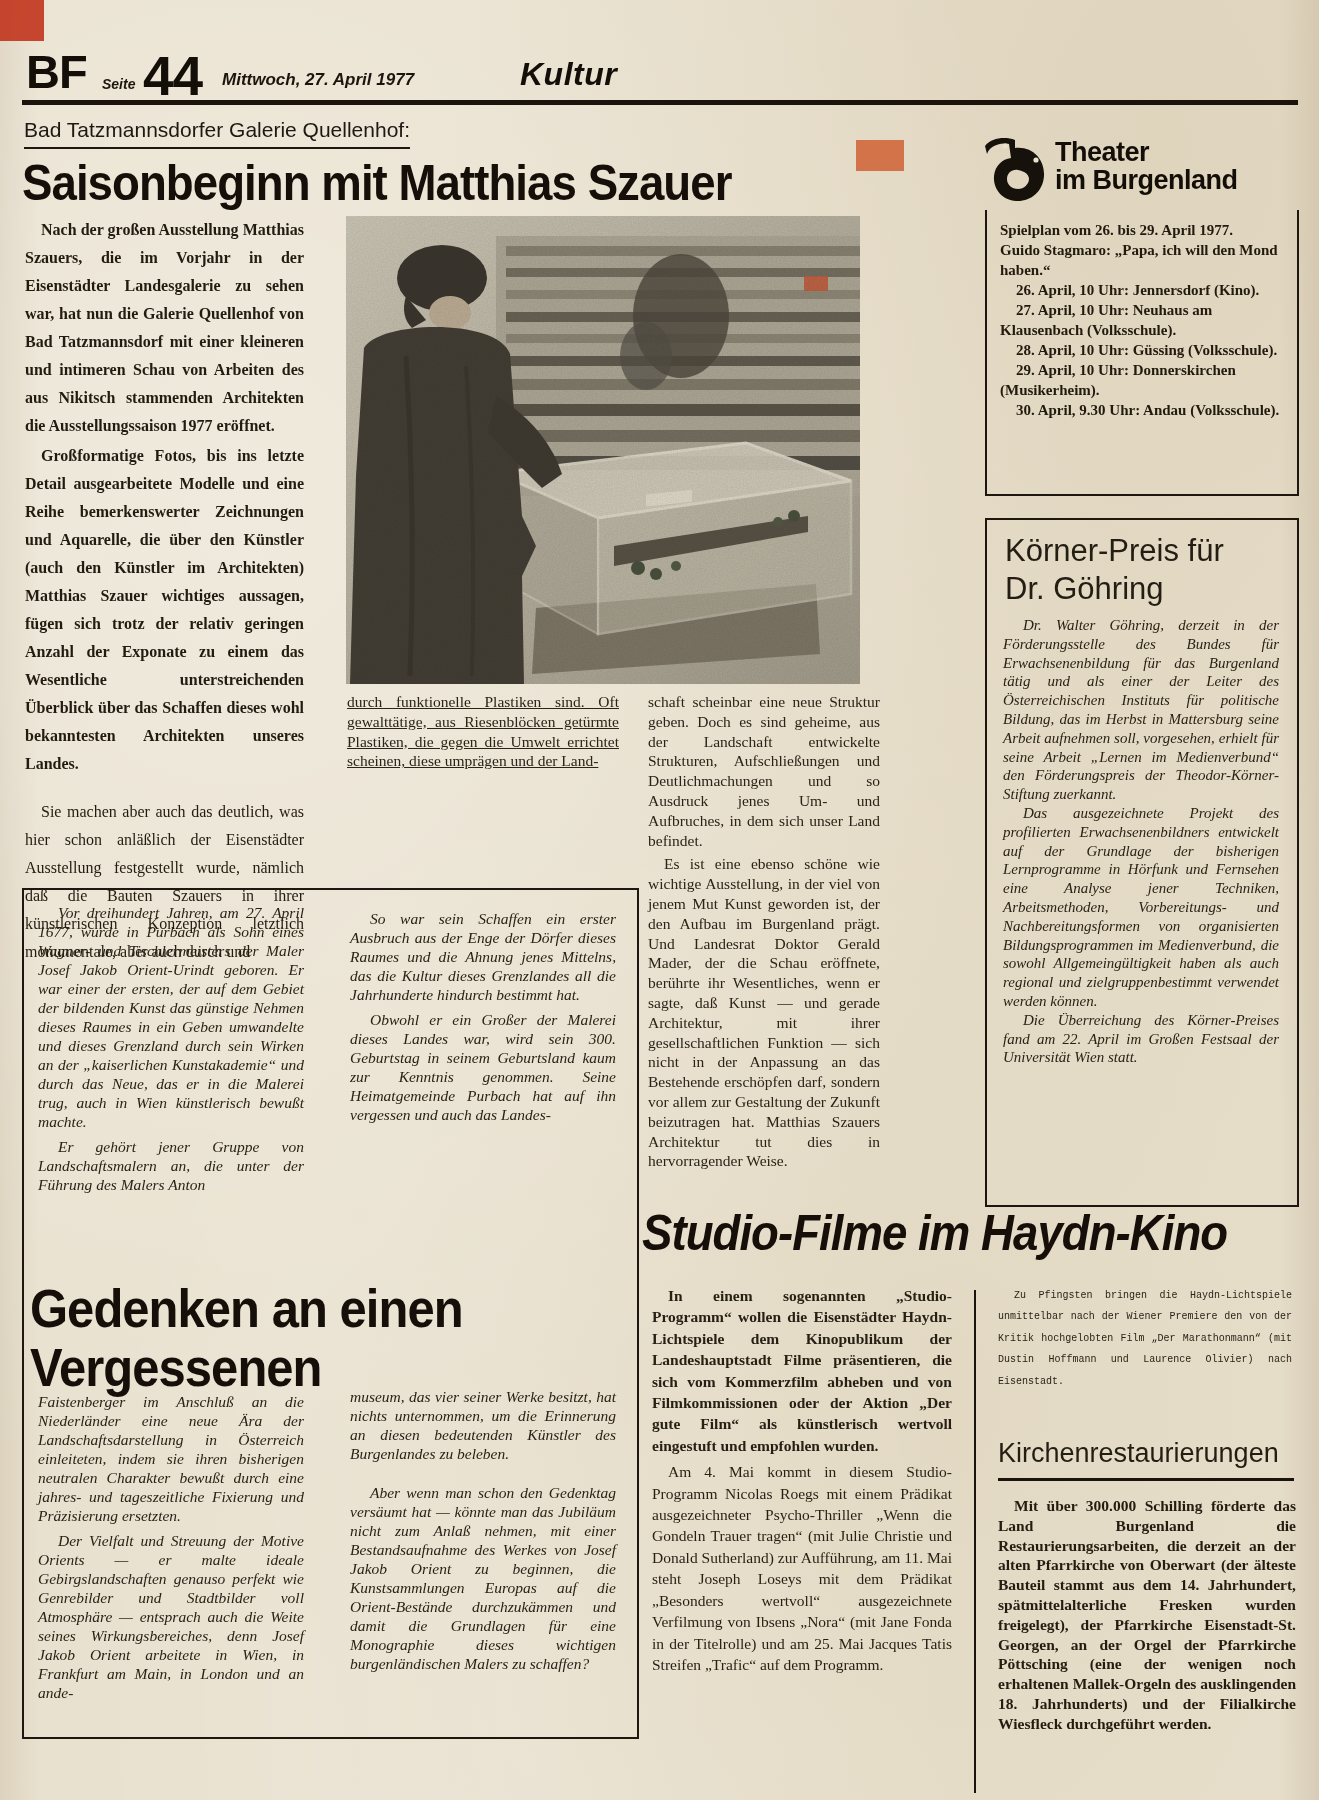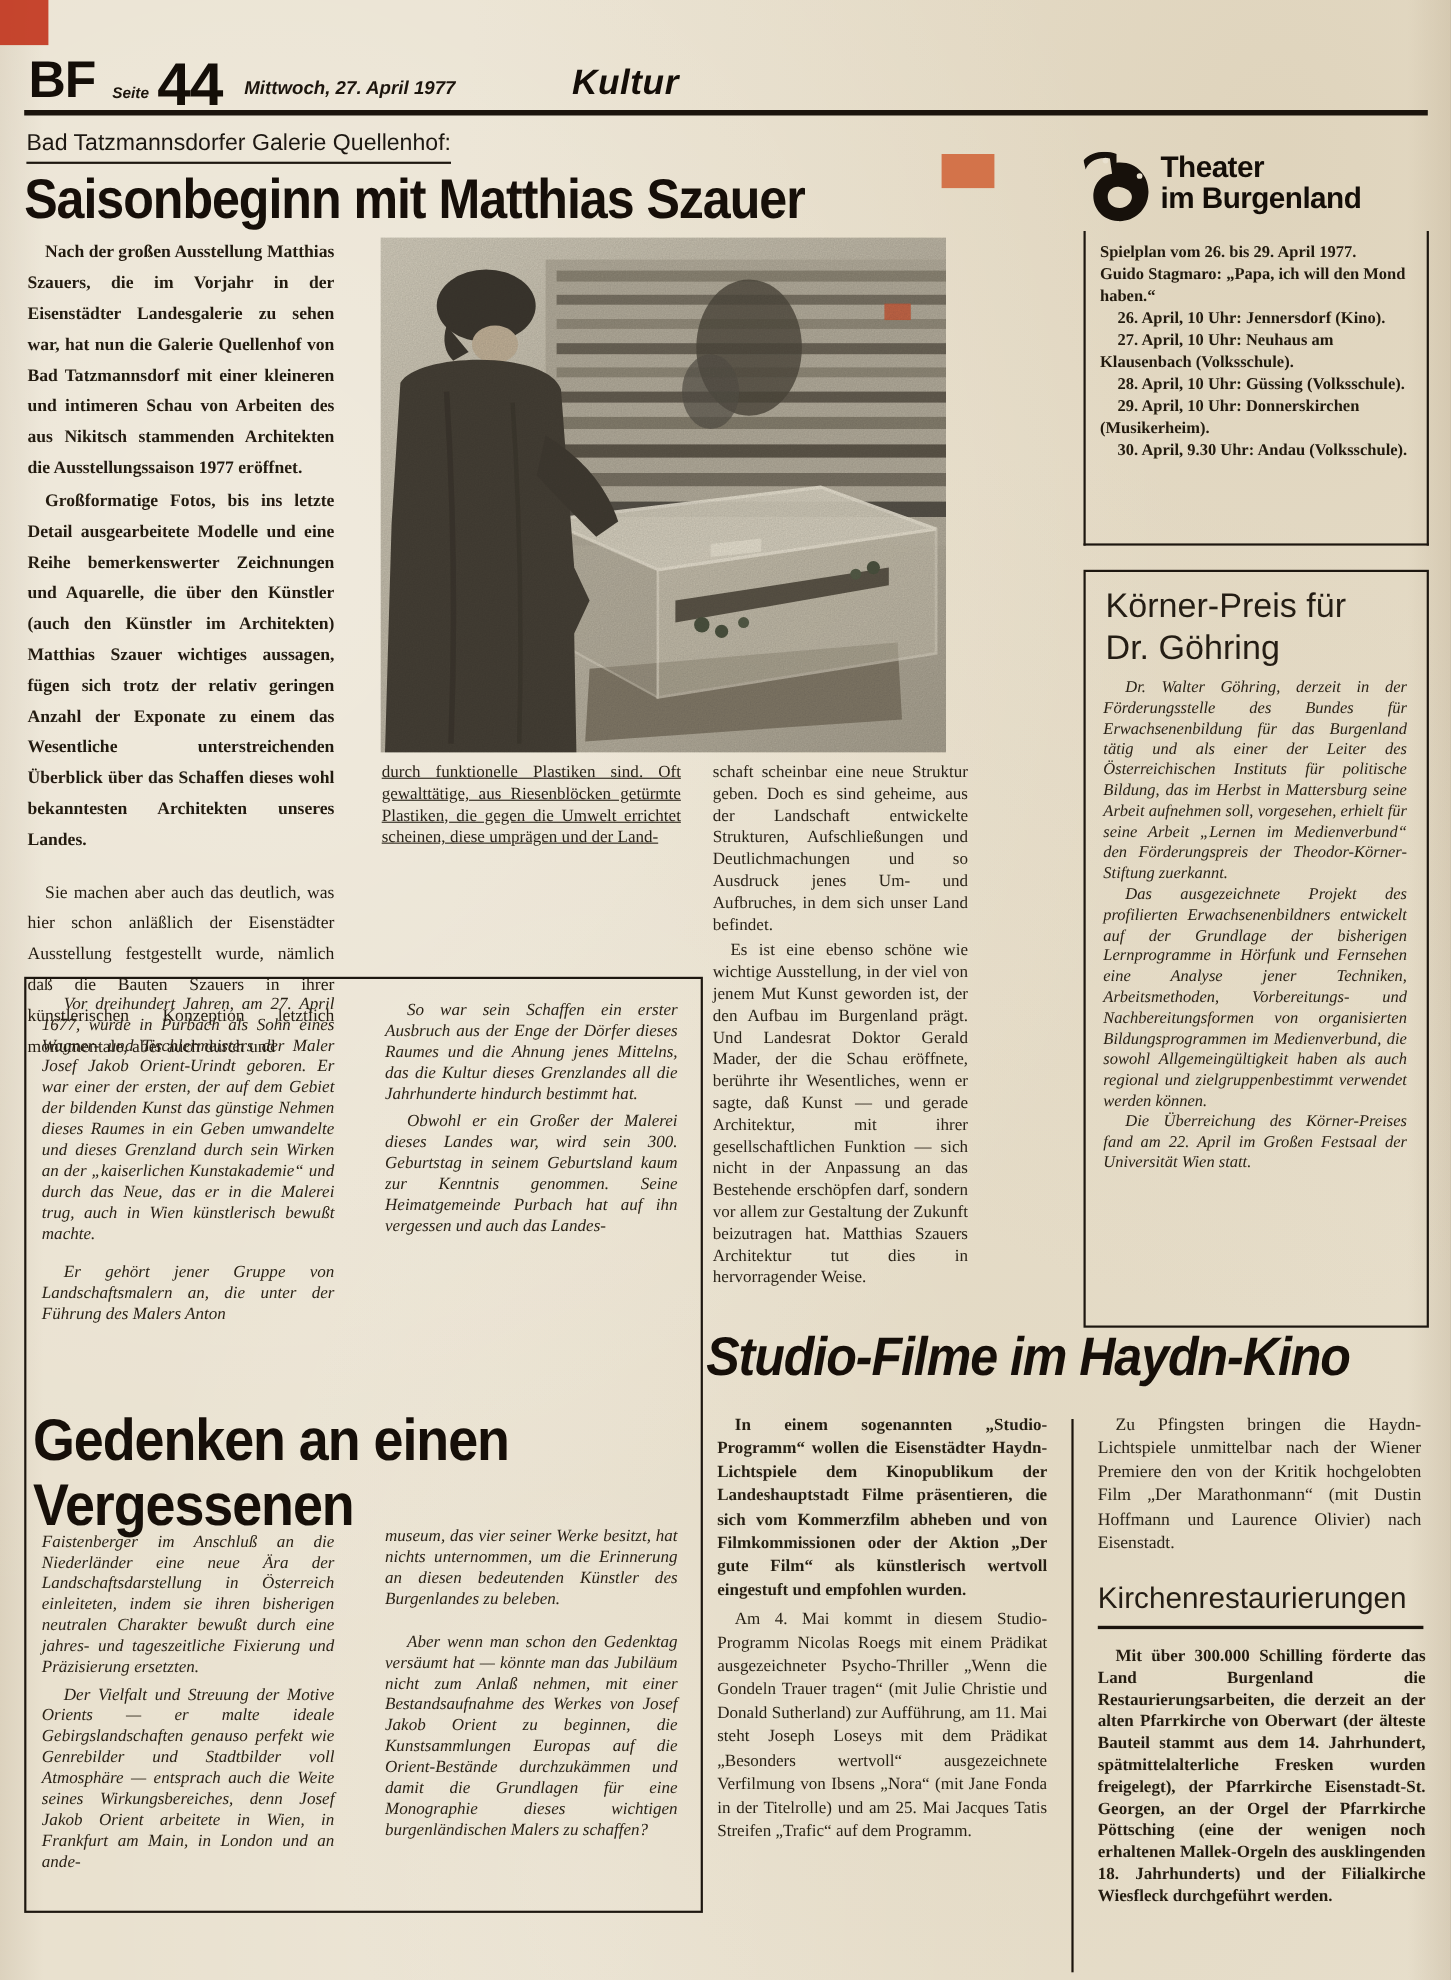--- a/index.html
+++ b/index.html
@@ -166,21 +166,21 @@
       <p>Dr. Walter Göhring, derzeit in der Förderungsstelle des Bundes für Erwachsenenbildung für das Burgenland tätig und als einer der Leiter des Österreichischen Instituts für politische Bildung, das im Herbst in Mattersburg seine Arbeit aufnehmen soll, vorgesehen, erhielt für seine Arbeit „Lernen im Medienverbund“ den Förderungspreis der Theodor-Körner-Stiftung zuerkannt.</p>
       <p>Das ausgezeichnete Projekt des profilierten Erwachsenenbildners entwickelt auf der Grundlage der bisherigen Lernprogramme in Hörfunk und Fernsehen eine Analyse jener Techniken, Arbeitsmethoden, Vorbereitungs- und Nachbereitungsformen von organisierten Bildungsprogrammen im Medienverbund, die sowohl Allgemeingültigkeit haben als auch regional und zielgruppenbestimmt verwendet werden können.</p>
       <p>Die Überreichung des Körner-Preises fand am 22. April im Großen Festsaal der Universität Wien statt.</p>
     </div>
   </div>
 
   <div>
     <div class="abs boxed" style="left:22px;top:888px;width:613px;height:847px;"></div>
     <div class="abs serif just orient-i" style="left:38px;top:903px;width:266px;">
       <p style="text-indent:20px;">Vor dreihundert Jahren, am 27. April 1677, wurde in Purbach als Sohn eines Wagner- und Tischlermeisters der Maler Josef Jakob Orient-Urindt geboren. Er war einer der ersten, der auf dem Gebiet der bildenden Kunst das günstige Nehmen dieses Raumes in ein Geben umwandelte und dieses Grenzland durch sein Wirken an der „kaiserlichen Kunstakademie“ und durch das Neue, das er in die Malerei trug, auch in Wien künstlerisch bewußt machte.</p>
-      <p style="text-indent:20px;margin-top:16px;">Er gehört jener Gruppe von Landschaftsmalern an, die unter der Führung des Malers Anton</p>
+      <p style="text-indent:20px;margin-top:6px;">Er gehört jener Gruppe von Landschaftsmalern an, die unter der Führung des Malers Anton</p>
     </div>
     <div class="abs serif just orient-i" style="left:350px;top:903px;width:266px;">
       <p style="text-indent:20px;margin-top:6px;">So war sein Schaffen ein erster Ausbruch aus der Enge der Dörfer dieses Raumes und die Ahnung jenes Mittelns, das die Kultur dieses Grenzlandes all die Jahrhunderte hindurch bestimmt hat.</p>
       <p style="text-indent:20px;margin-top:6px;">Obwohl er ein Großer der Malerei dieses Landes war, wird sein 300. Geburtstag in seinem Geburtsland kaum zur Kenntnis genommen. Seine Heimatgemeinde Purbach hat auf ihn vergessen und auch das Landes-</p>
     </div>
     <div class="abs headline" style="left:30px;top:1280px;width:545px;font-size:51px;line-height:56px;transform:scale(.96,1.05);">Gedenken an einen Vergessenen</div>
     <div class="abs serif just orient-i" style="left:38px;top:1392px;width:266px;">
       <p>Faistenberger im Anschluß an die Niederländer eine neue Ära der Landschaftsdarstellung in Österreich einleiteten, indem sie ihren bisherigen neutralen Charakter bewußt durch eine jahres- und tageszeitliche Fixierung und Präzisierung ersetzten.</p>
       <p style="text-indent:20px;margin-top:6px;">Der Vielfalt und Streuung der Motive Orients — er malte ideale Gebirgslandschaften genauso perfekt wie Genrebilder und Stadtbilder voll Atmosphäre — entsprach auch die Weite seines Wirkungsbereiches, denn Josef Jakob Orient arbeitete in Wien, in Frankfurt am Main, in London und an ande-</p>
     </div>
@@ -190,21 +190,21 @@
     </div>
   </div>
 
   <div>
     <div class="abs headline ital" style="left:642px;top:1204px;width:680px;font-size:47px;transform:scale(.97,1.05);">Studio-Filme im Haydn-Kino</div>
     <div class="abs serif just ind" style="left:652px;top:1285px;width:300px;font-size:15.5px;line-height:21.4px;color:#261f13;">
       <p class="bold">In einem sogenannten „Studio-Programm“ wollen die Eisenstädter Haydn-Lichtspiele dem Kinopublikum der Landeshauptstadt Filme präsentieren, die sich vom Kommerzfilm abheben und von Filmkommissionen oder der Aktion „Der gute Film“ als künstlerisch wertvoll eingestuft und empfohlen wurden.</p>
       <p style="margin-top:5px;">Am 4. Mai kommt in diesem Studio-Programm Nicolas Roegs mit einem Prädikat ausgezeichneter Psycho-Thriller „Wenn die Gondeln Trauer tragen“ (mit Julie Christie und Donald Sutherland) zur Aufführung, am 11. Mai steht Joseph Loseys mit dem Prädikat „Besonders wertvoll“ ausgezeichnete Verfilmung von Ibsens „Nora“ (mit Jane Fonda in der Titelrolle) und am 25. Mai Jacques Tatis Streifen „Trafic“ auf dem Programm.</p>
     </div>
     <div class="abs rule" style="left:974px;top:1290px;width:2px;height:503px;"></div>
-    <div class="abs serif just" style="left:998px;top:1285px;width:294px;font-size:16px;line-height:21.4px;color:#2a2318;">
+    <div class="abs serif just" style="left:998px;top:1285px;width:294px;font-size:10px;line-height:21.4px;color:#2a2318;font-family:Liberation Mono, monospace;">
       <p style="text-indent:16px;">Zu Pfingsten bringen die Haydn-Lichtspiele unmittelbar nach der Wiener Premiere den von der Kritik hochgelobten Film „Der Marathonmann“ (mit Dustin Hoffmann und Laurence Olivier) nach Eisenstadt.</p>
     </div>
   </div>
 
   <div>
     <div class="abs lighthead" style="left:998px;top:1438px;font-size:27px;">Kirchenrestaurierungen</div>
     <div class="abs rule" style="left:998px;top:1478px;width:296px;height:2.5px;"></div>
     <div class="abs serif just bold" style="left:998px;top:1496px;width:298px;font-size:15.5px;line-height:19.8px;color:#241c10;">
       <p style="text-indent:16px;">Mit über 300.000 Schilling förderte das Land Burgenland die Restaurierungsarbeiten, die derzeit an der alten Pfarrkirche von Oberwart (der älteste Bauteil stammt aus dem 14. Jahrhundert, spätmittelalterliche Fresken wurden freigelegt), der Pfarrkirche Eisenstadt-St. Georgen, an der Orgel der Pfarrkirche Pöttsching (eine der wenigen noch erhaltenen Mallek-Orgeln des ausklingenden 18. Jahrhunderts) und der Filialkirche Wiesfleck durchgeführt werden.</p>
     </div>

